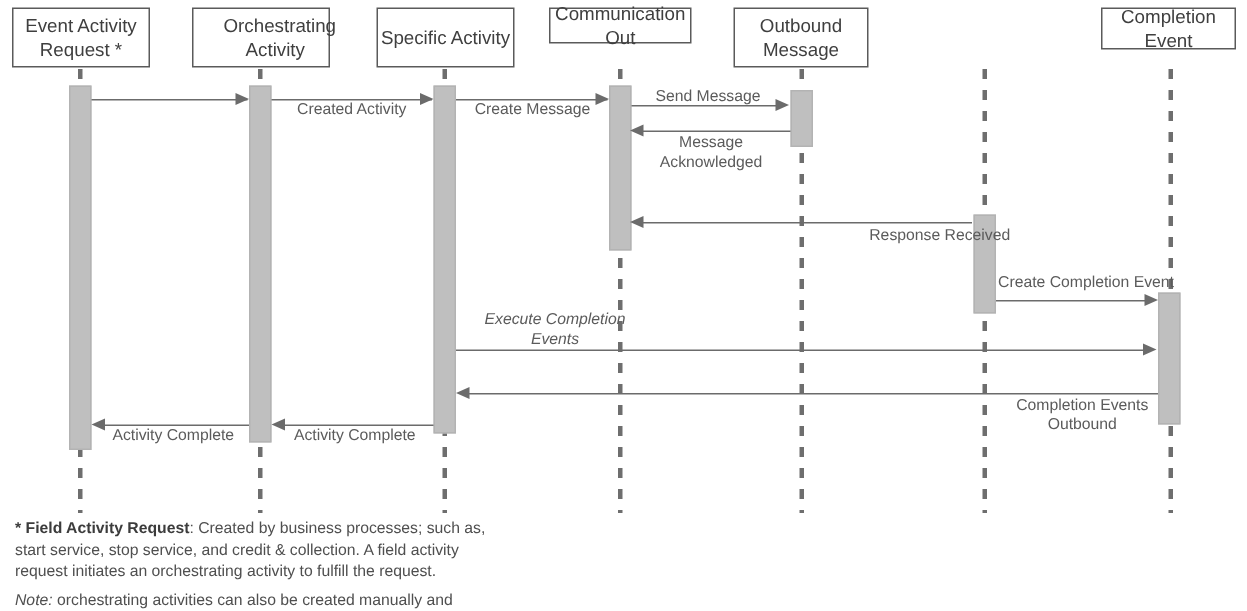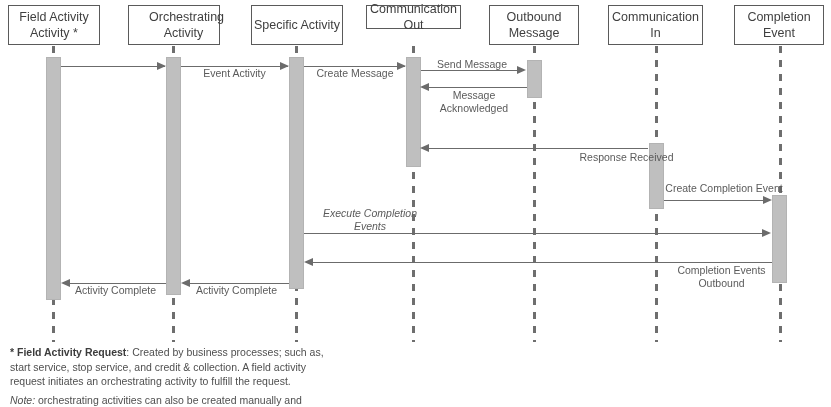--- a/index.html
+++ b/index.html
@@ -85,38 +85,35 @@
   #footnote .fn-term { font-weight: bold; color: #3c3c3c; }
   #footnote .fn-note-label { font-style: italic; }
   #footnote p { margin: 4px; }
 </style>
 </head>
 <body>
 
 <div id="canvas">
 
   <div class="lifeline-head" style="left:8px; top:5px; width:92px; height:40px;">
-    <span>Field Activity Activity *</span>
+    <span>Event Activity Request *</span>
   </div>
   <div class="lifeline-head" style="left:128px; top:5px; width:92px; height:40px;padding-left:20px;">
     <span>Orchestrating Activity</span>
   </div>
   <div class="lifeline-head" style="left:251px; top:5px; width:92px; height:40px;">
     <span>Specific Activity</span>
   </div>
   <div class="lifeline-head" style="left:366px; top:5px; width:95px; height:24px;">
     <span>Communication Out</span>
   </div>
   <div class="lifeline-head" style="left:489px; top:5px; width:90px; height:40px;">
     <span>Outbound Message</span>
   </div>
-  <div class="lifeline-head" style="left:608px; top:5px; width:95px; height:40px;">
-    <span>Communication In</span>
-  </div>
-  <div class="lifeline-head" style="left:734px; top:5px; width:90px; height:40px;">
+  <div class="lifeline-head" style="left:734px; top:5px; width:90px; height:28px;">
     <span>Completion Event</span>
   </div>
 
   <div class="lifeline-dash" style="left:52px; top:46px; height:296px;"></div>
   <div class="lifeline-dash" style="left:172px; top:46px; height:296px;"></div>
   <div class="lifeline-dash" style="left:295px; top:46px; height:296px;"></div>
   <div class="lifeline-dash" style="left:412px; top:46px; height:296px;"></div>
   <div class="lifeline-dash" style="left:533px; top:46px; height:296px;"></div>
   <div class="lifeline-dash" style="left:655px; top:46px; height:296px;"></div>
   <div class="lifeline-dash" style="left:779px; top:46px; height:296px;"></div>
@@ -127,21 +124,21 @@
   <div class="activation" style="left:406px; top:57px; height:110px;"></div>
   <div class="activation" style="left:527px; top:60px; height:38px;"></div>
   <div class="activation" style="left:649px; top:143px; height:66px;"></div>
   <div class="activation" style="left:772px; top:195px; height:88px;"></div>
 
   <div class="msg-line" style="left:61px; top:66px; width:104px;"></div>
   <div class="arrow-head right" style="left:157px; top:62px;"></div>
 
   <div class="msg-line" style="left:181px; top:66px; width:107px;"></div>
   <div class="arrow-head right" style="left:280px; top:62px;"></div>
-  <div class="msg-label" style="left:182px; top:67px; width:105px;">Event Activity</div>
+  <div class="msg-label" style="left:182px; top:67px; width:105px;">Created Activity</div>
 
   <div class="msg-line" style="left:304px; top:66px; width:101px;"></div>
   <div class="arrow-head right" style="left:397px; top:62px;"></div>
   <div class="msg-label" style="left:305px; top:67px; width:100px;">Create Message</div>
 
   <div class="msg-line" style="left:421px; top:70px; width:98px;"></div>
   <div class="arrow-head right" style="left:517px; top:66px;"></div>
   <div class="msg-label" style="left:420px; top:58px; width:104px;">Send Message</div>
 
   <div class="msg-line" style="left:424px; top:87px; width:103px;"></div>

